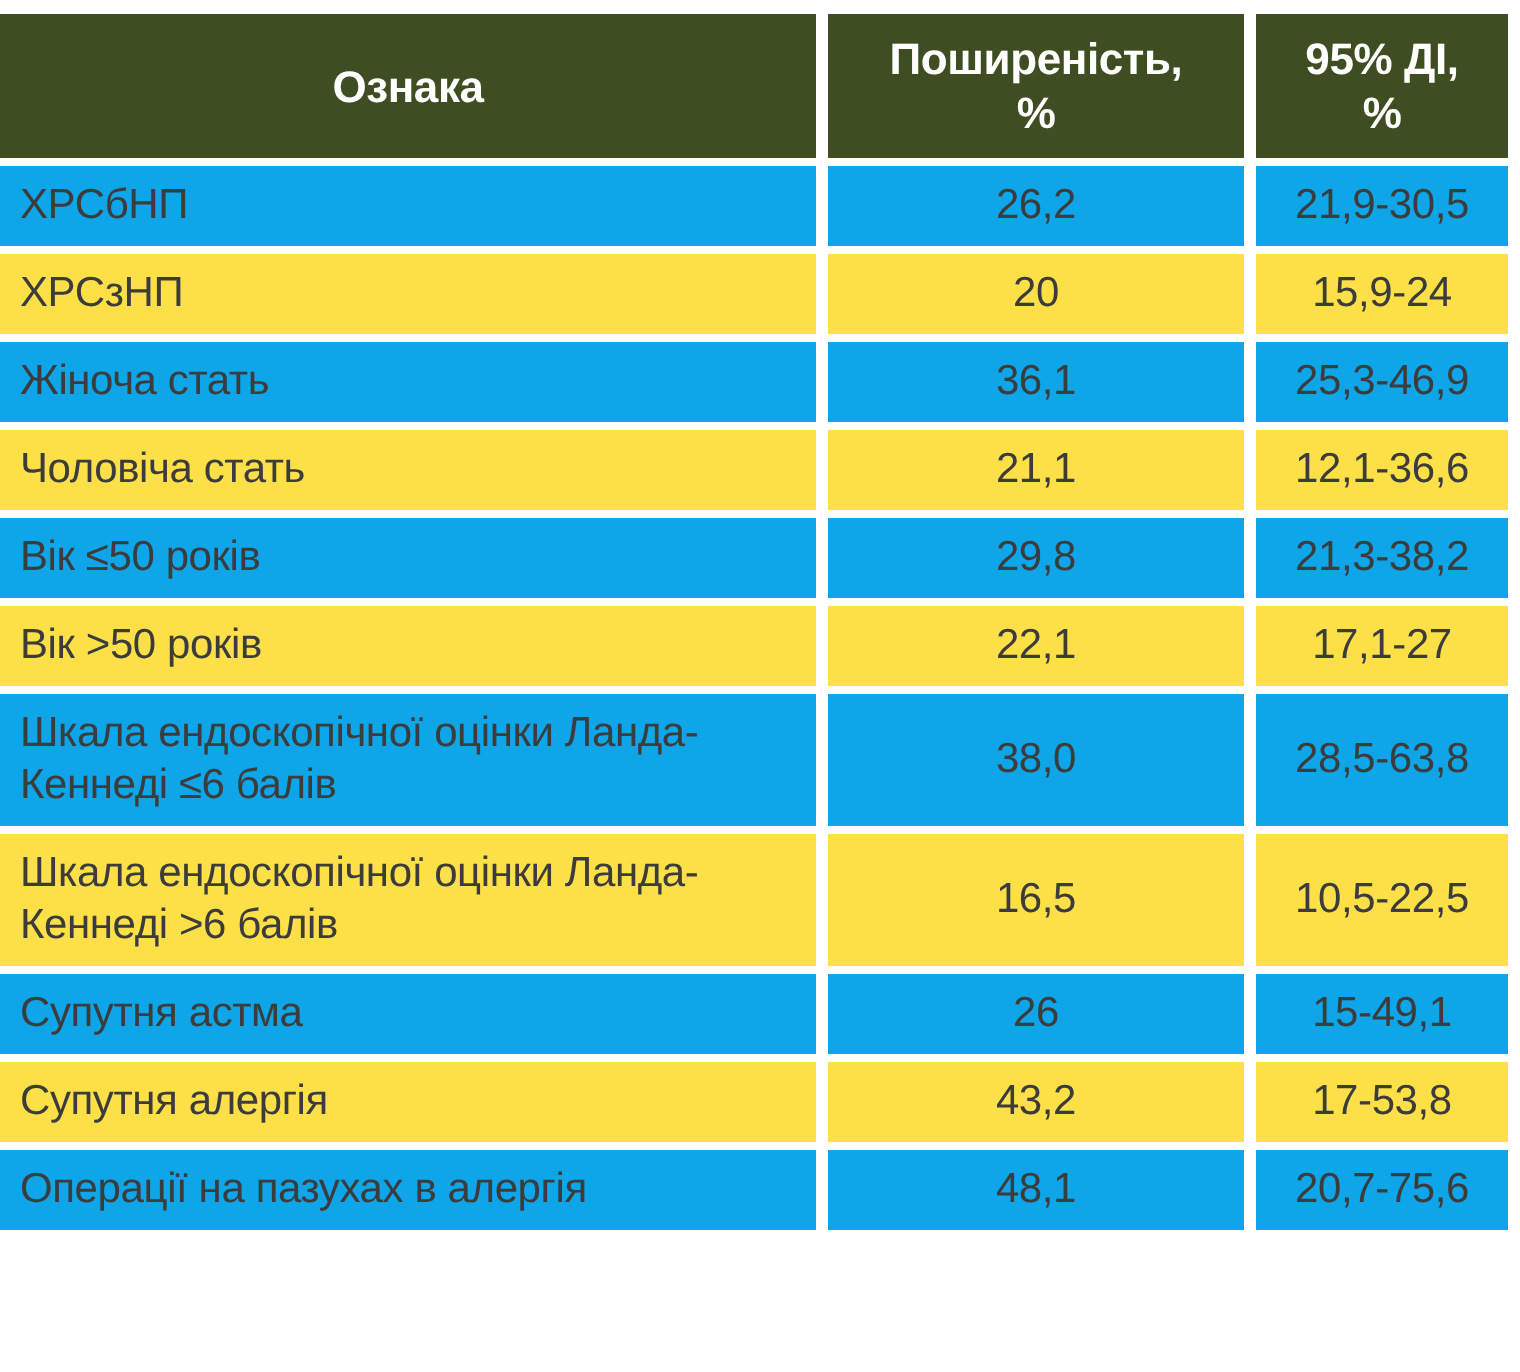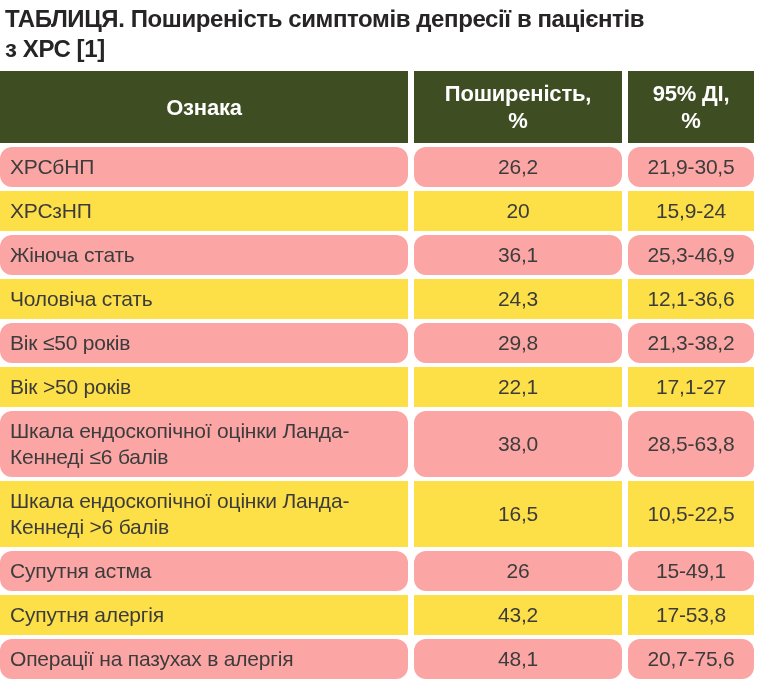--- a/index.html
+++ b/index.html
@@ -59,32 +59,28 @@
   .feature-cell {
     justify-content: flex-start;
     text-align: left;
     padding-left: 10px;
     padding-right: 12px;
   }
   .num-cell {
     justify-content: center;
     text-align: left;
   }
-  .row-odd  .cell:not(.hcell) { background: #fca5a5; border-radius: 12px; }
+  .row-odd  .cell:not(.hcell) { background: #0ea5e9; }
   .row-even .cell:not(.hcell) { background: #fde047; }
 </style>
 </head>
 <body>
 
 <div class="page">
 
-  <div class="title">
-    <span>ТАБЛИЦЯ. Поширеність симптомів депресії в пацієнтів</span>
-    <span>з ХРС [1]</span>
-  </div>
 
   <div class="grid">
     <div class="trow">
       <div class="cell hcell">Ознака</div>
       <div class="cell hcell">Поширеність,
 %</div>
       <div class="cell hcell">95% ДІ,
 %</div>
     </div>
 
@@ -101,21 +97,21 @@
   </div>
 
   <div class="trow row-odd">
     <div class="cell feature-cell">Жіноча стать</div>
     <div class="cell num-cell">36,1</div>
     <div class="cell num-cell">25,3-46,9</div>
   </div>
 
   <div class="trow row-even">
     <div class="cell feature-cell">Чоловіча стать</div>
-    <div class="cell num-cell">24,3</div>
+    <div class="cell num-cell">21,1</div>
     <div class="cell num-cell">12,1-36,6</div>
   </div>
 
   <div class="trow row-odd">
     <div class="cell feature-cell">Вік ≤50 років</div>
     <div class="cell num-cell">29,8</div>
     <div class="cell num-cell">21,3-38,2</div>
   </div>
 
   <div class="trow row-even">

